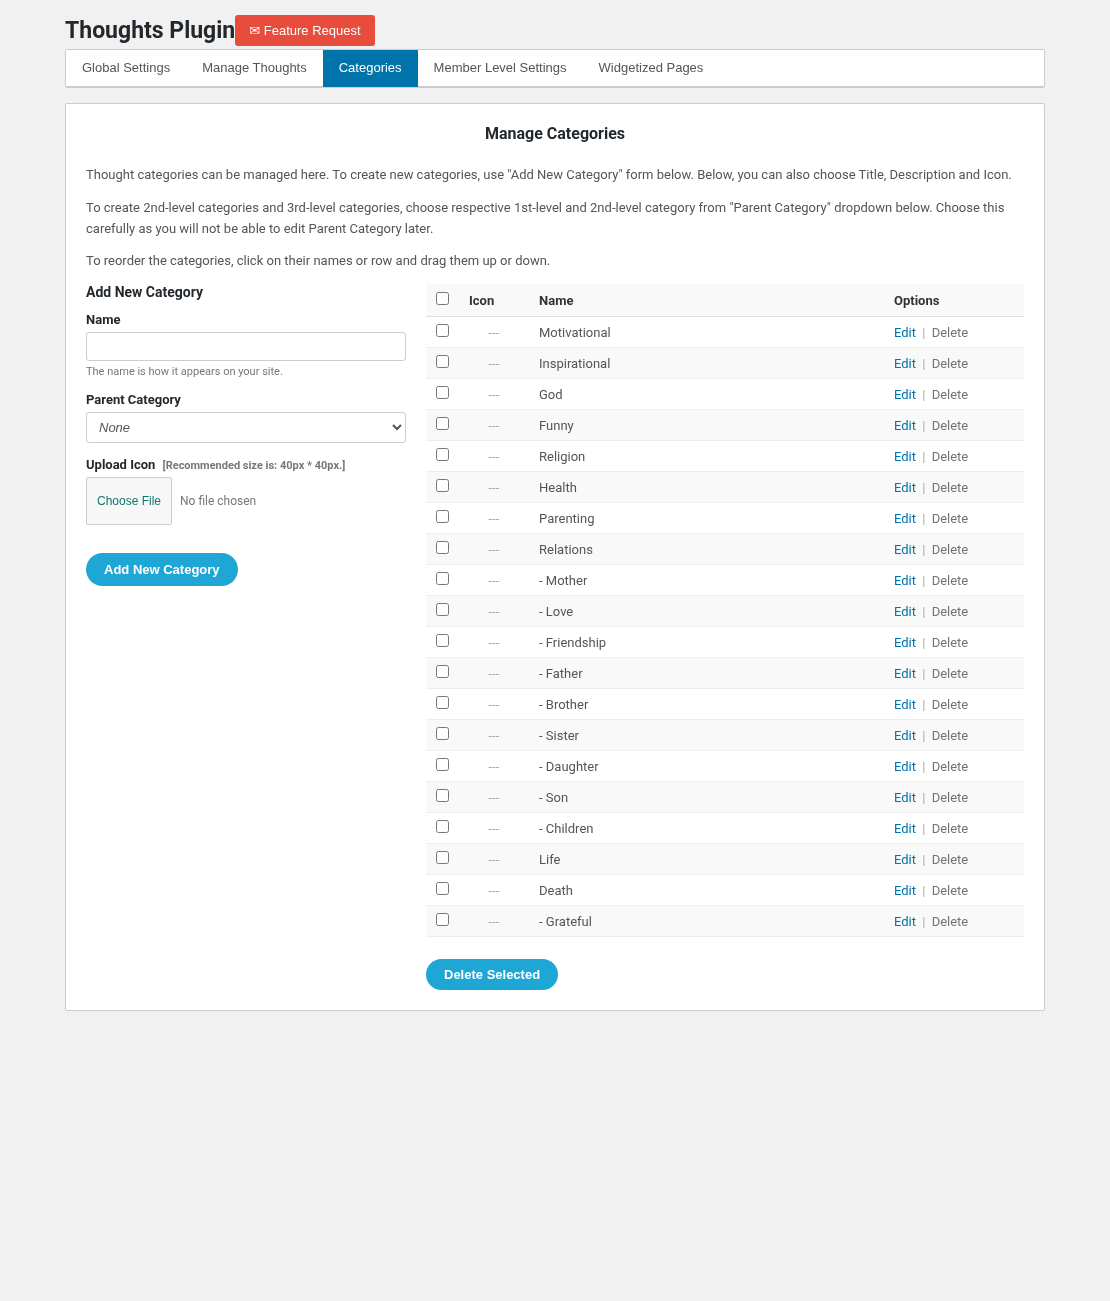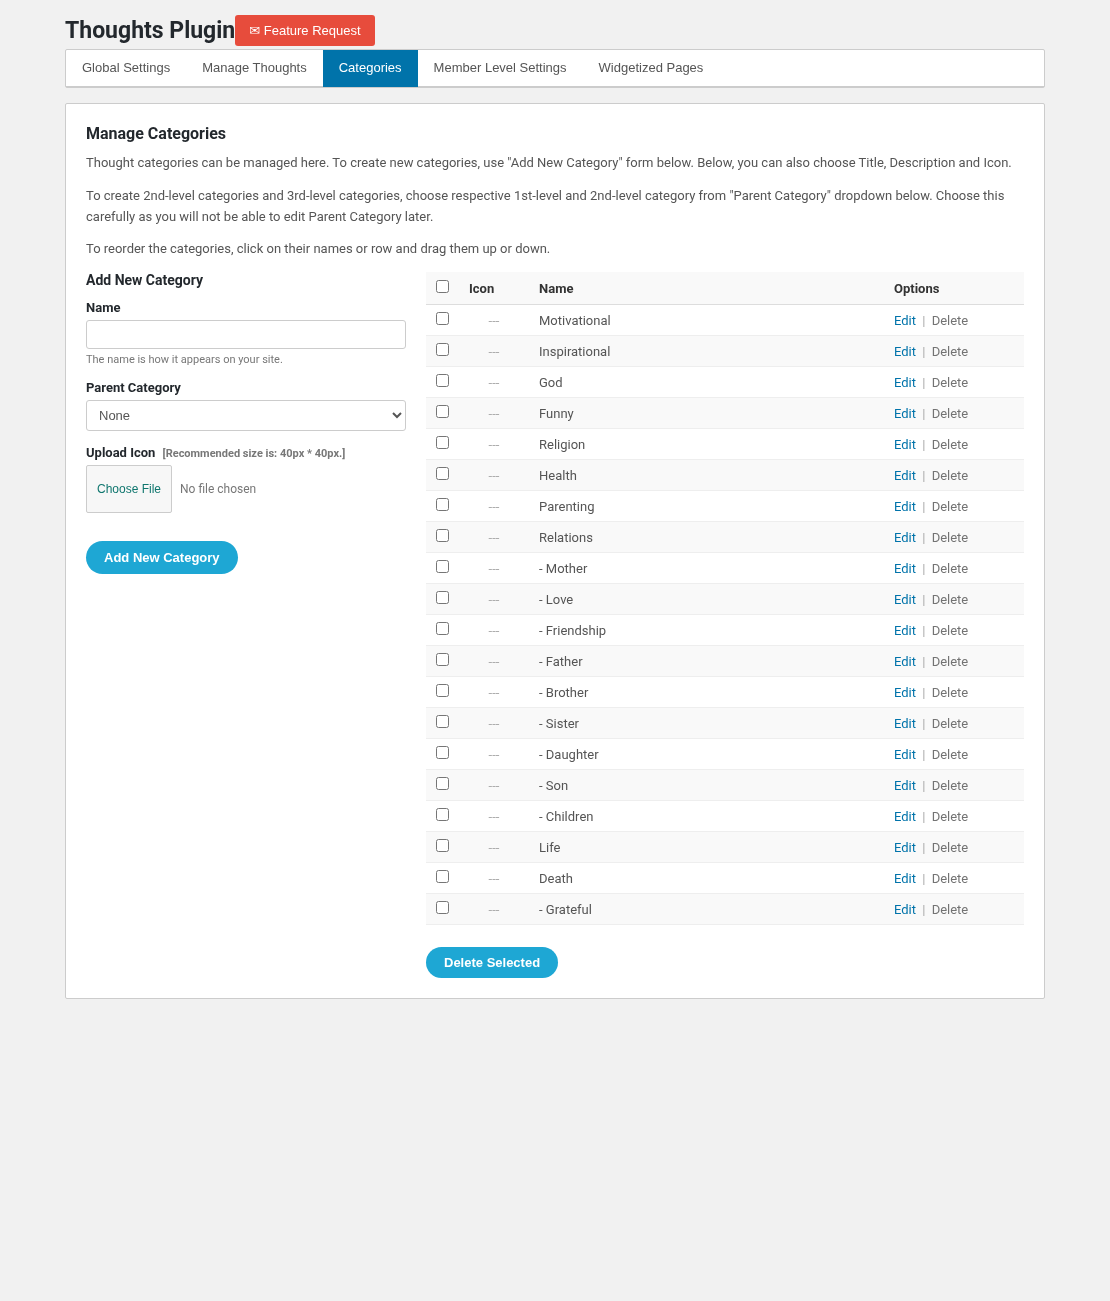--- a/index.html
+++ b/index.html
@@ -72,22 +72,23 @@
     }
     .main-content {
       background: white;
       border: 1px solid #ccc;
       border-radius: 2px;
       padding: 20px;
     }
     .section-title {
       font-size: 16px;
       font-weight: bold;
-      margin-bottom: 10px;
+      margin-bottom: 22px;
       color: #23282d;
+      text-align: center;
     }
     .description-text {
       color: #555;
       line-height: 1.6;
       margin-bottom: 12px;
       font-size: 13px;
     }
     .content-body {
       display: flex;
       gap: 20px;
@@ -130,20 +131,21 @@
       margin-bottom: 14px;
     }
     .form-field select {
       width: 100%;
       padding: 6px 8px;
       border: 1px solid #ccc;
       border-radius: 3px;
       font-size: 13px;
       color: #555;
       background: white;
+      font-style: italic;
     }
     .upload-label {
       font-weight: bold;
       font-size: 13px;
       color: #23282d;
       display: block;
       margin-bottom: 5px;
     }
     .upload-hint {
       font-size: 11px;

